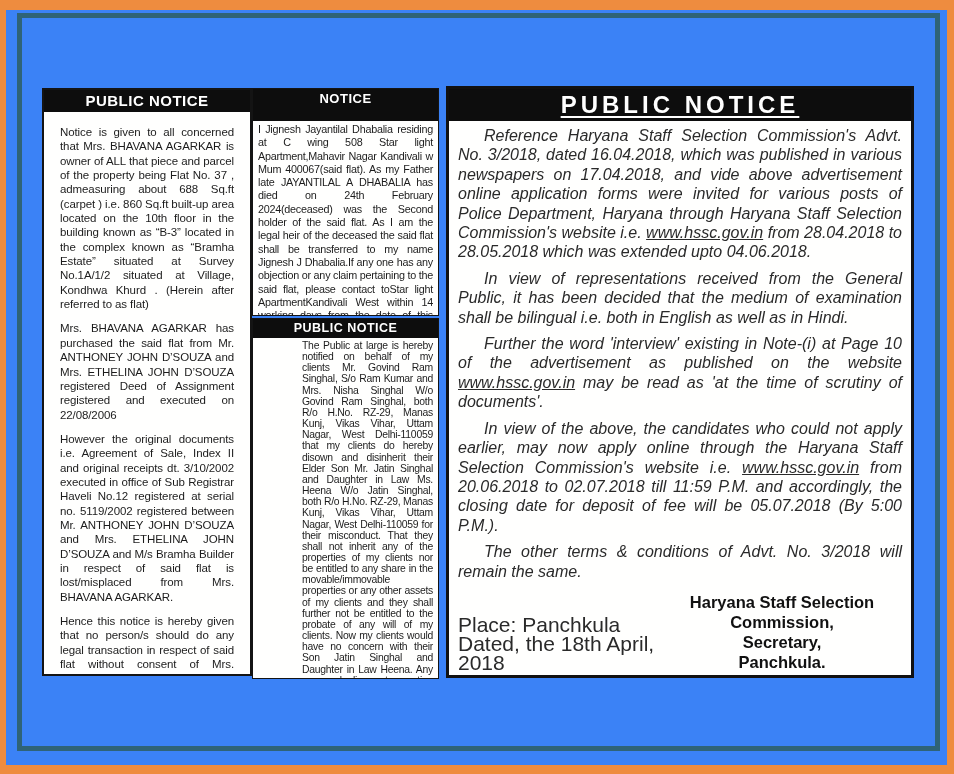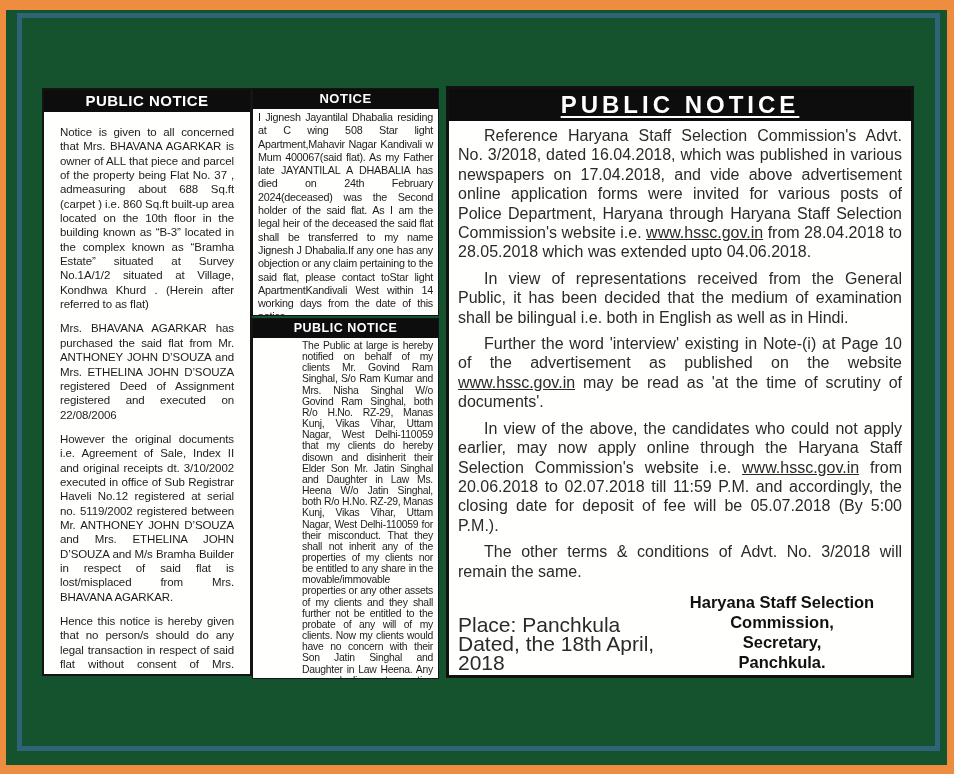--- a/index.html
+++ b/index.html
@@ -1,18 +1,18 @@
 <!DOCTYPE html>
 <html><head>
 <meta charset="utf-8">
 <style>
   html,body { margin:0; padding:0; background:#e8e8e8; }
   .page {
     position:relative; width:954px; height:774px;
-    background:#14532d; overflow:hidden;
+    background:#3b82f6; overflow:hidden;
     font-family:"Liberation Sans", sans-serif;
     color:#1c1c1c;
   }
   .orange-frame {
     position:absolute; inset:0; pointer-events:none; z-index:5;
     border-style:solid; border-color:#ee8c3f;
     border-top-width:10px; border-left-width:6px;
     border-right-width:7px; border-bottom-width:9px;
   }
   .teal-frame {
@@ -27,40 +27,40 @@
   .notice .body { text-align:justify; }
 
   
   #n-left { left:42px; top:88px; width:206px; height:584px; border:2px solid #141414; }
   #n-left .bar { font-size:15px; height:22px; line-height:22px; }
   #n-left .body { padding:3px 6px 2px 6px; font-size:11.5px; line-height:14.35px; letter-spacing:-0.1px; }
   #n-left .body p { margin:10px; }
 
   
   #n-mid-top { left:252px; top:88px; width:185px; height:226px; border:1.5px solid #141414; }
-  #n-mid-top .bar { font-size:13px; height:20px; line-height:20px; }
+  #n-mid-top .bar { font-size:13px; height:32px; line-height:20px; }
   #n-mid-top .body { padding:2px 5px; font-size:10.8px; line-height:13.3px; letter-spacing:-0.25px; }
   #n-mid-top .body p { margin:0; }
 
   
   #n-mid-bot { left:252px; top:318px; width:185px; height:359px; border:1.5px solid #141414; }
   #n-mid-bot .bar { font-size:12.5px; height:19px; line-height:19px; }
   #n-mid-bot .body { padding:2px 5px; font-size:10.4px; line-height:11.15px; letter-spacing:-0.25px;margin-left:44px; }
   #n-mid-bot .body p { margin:0; }
   #n-mid-bot .sig { text-align:right; }
   #n-mid-bot .sig .sd { font-weight:bold; }
 
   
   #n-right { left:446px; top:86px; width:462px; height:586px; border:3px solid #111111; }
   #n-right .bar {
     font-size:24px; height:32px; line-height:32px; letter-spacing:4px;
     text-decoration:underline; text-underline-offset:3px;
   }
   #n-right .body { padding:5px 9px 0 9px; font-size:16px; line-height:19.4px; color:#2a2a2a; }
-  #n-right .body p { margin:0 0 7px 0; text-indent:26px; }
+  #n-right .body p { margin:0 0 7px 0; text-indent:26px;font-style:italic; }
   #n-right .u { text-decoration:underline; }
   .sig-row { display:flex; justify-content:space-between; align-items:flex-end; padding:4px 9px 0 9px; }
   .sig-left { font-size:21px; line-height:19px; color:#2a2a2a; }
   .sig-right { font-weight:bold; font-size:16.5px; line-height:20px; text-align:center; color:#111; }
   .issued { padding:1px 9px 0 9px; font-size:10.5px; color:#333; }
 </style>
 </head>
 <body>
 
 <div class="page">

